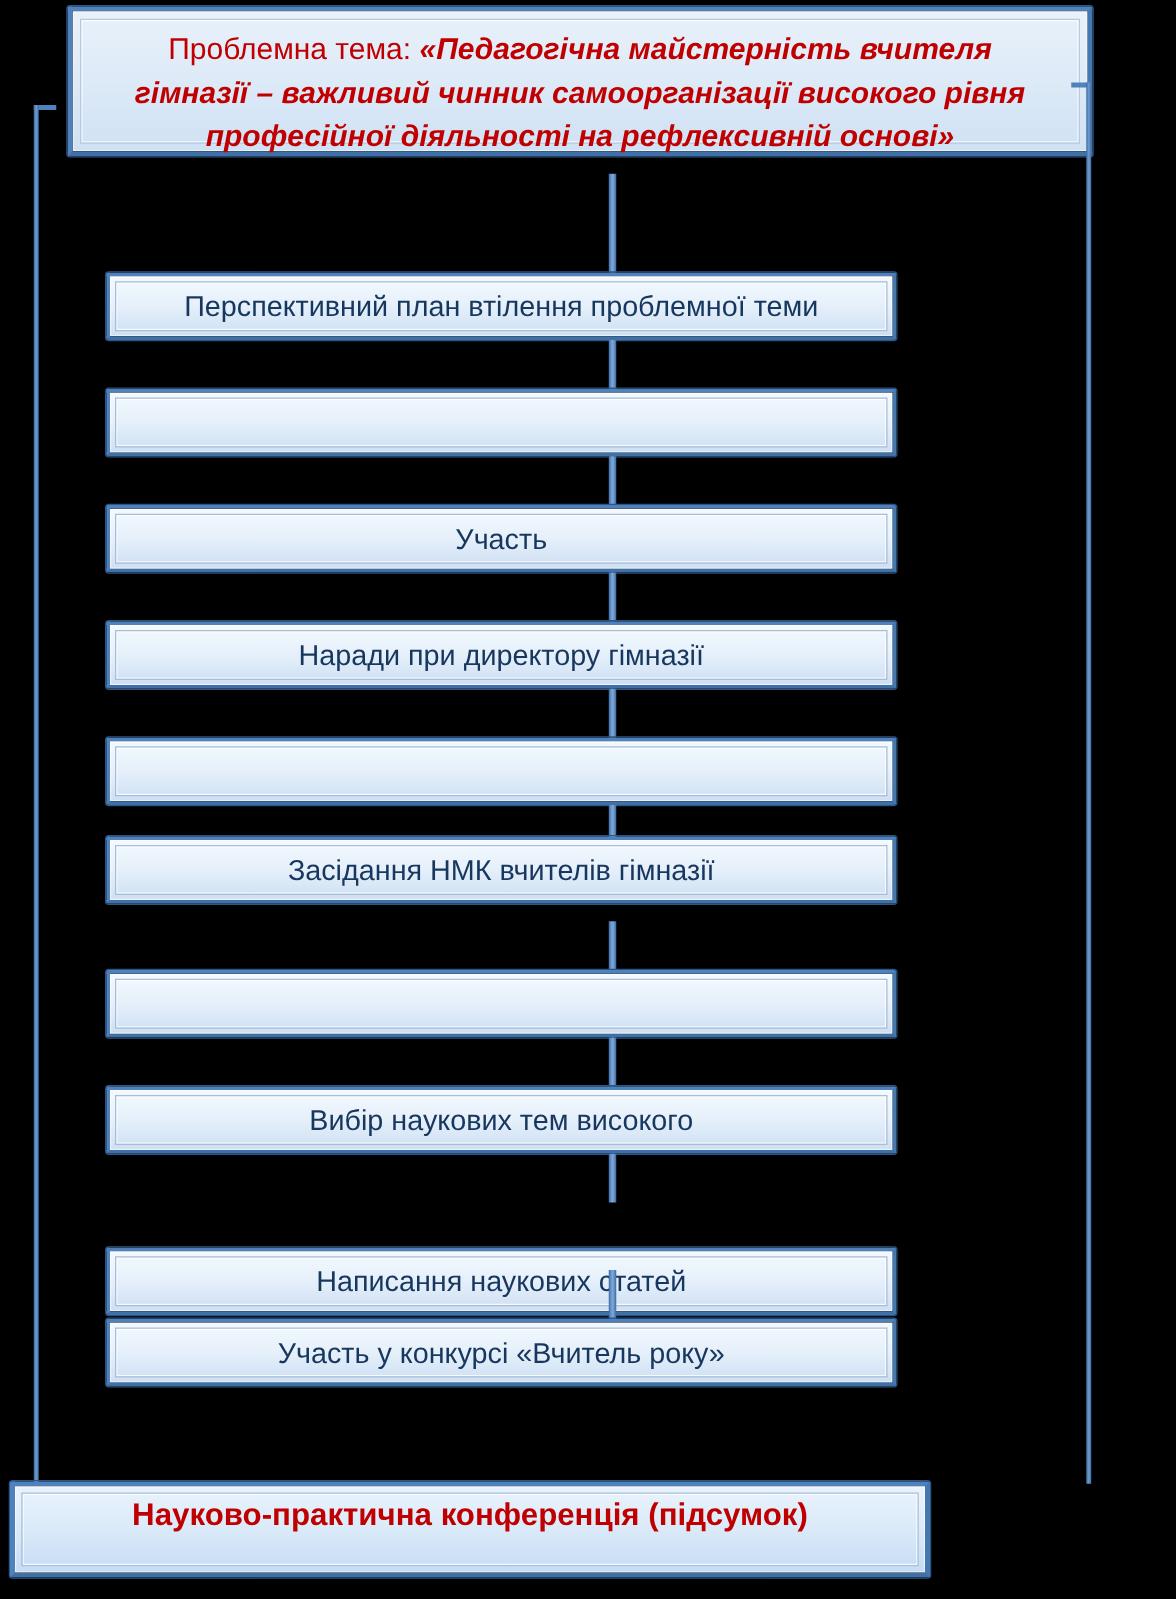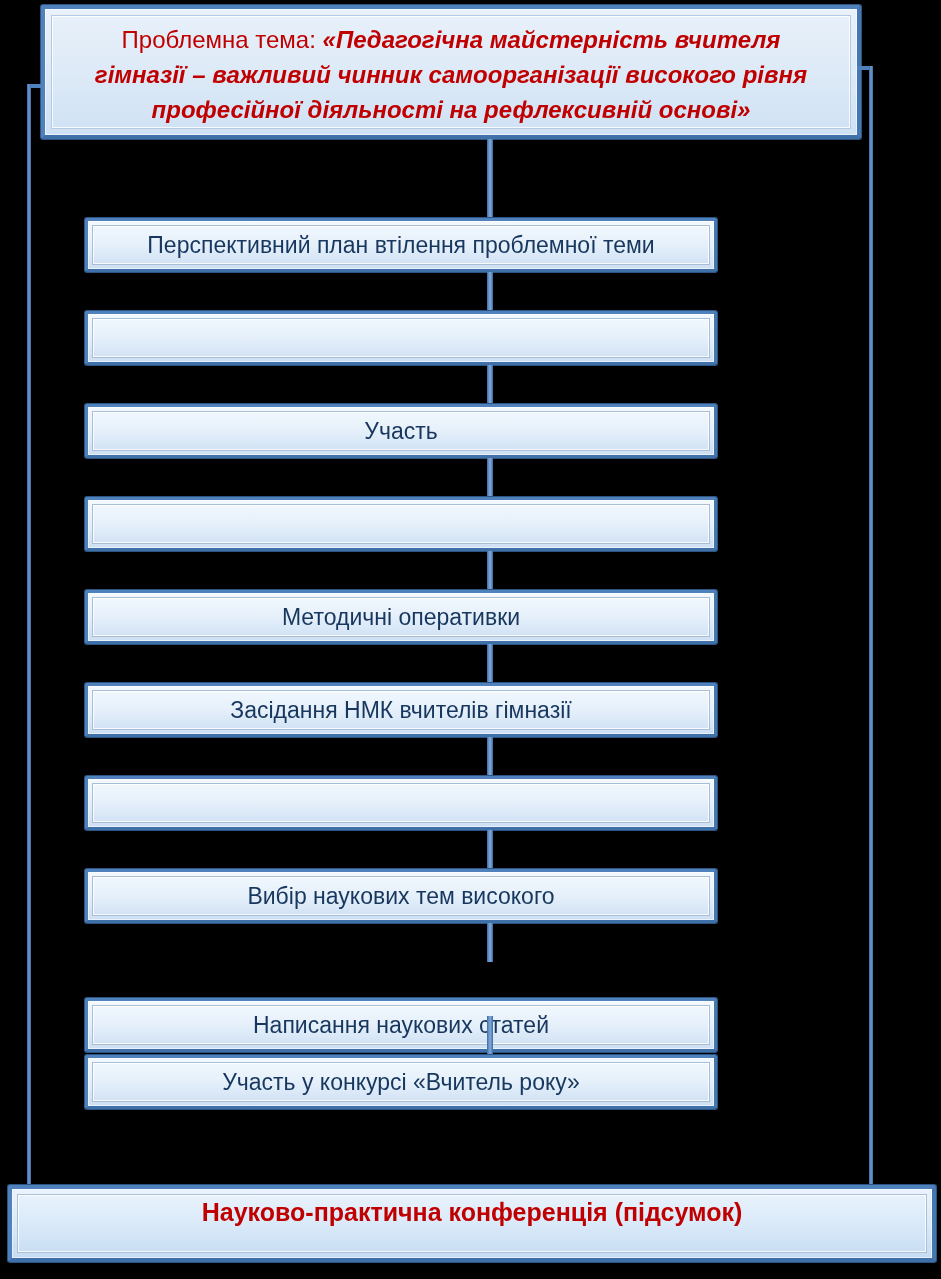--- a/index.html
+++ b/index.html
@@ -30,21 +30,21 @@
     border-radius:2px;
   }
   .inner-frame {
     position:absolute; inset:4px;
     border:1px solid #a7bdd8;
     box-shadow: inset 0 0 0 1px rgba(255,255,255,.8);
     pointer-events:none;
   }
   
   .title-box {
-    left:41px; top:5px; width:820px; height:134px;
+    left:54px; top:5px; width:820px; height:120px;
     border-width:4px;
     background: linear-gradient(180deg, #e9f1fa 0%, #ddeaf7 50%, #cfe1f4 100%);
     text-align:center;
     padding:13px 30px 0;
   }
   .title-box .inner-frame { inset:6px; border-color:#b5c9e2; }
   .title-text {
     position:relative;
     font-size:24px; line-height:35px;
     color:var(--title_red);
@@ -70,21 +70,21 @@
     position:absolute; width:4px;
     background: linear-gradient(90deg, #3c6aa0 0%, #6f9bd0 50%, #3c6aa0 100%);
   }
   .jog { position:absolute; height:4px; background:#4f81bd; }
   #left-rail  { left:27px;  top:84px; height:1103px; }
   #left-jog   { left:27px;  top:84px; width:18px; }
   #right-rail { left:869px; top:66px; height:1121px; }
   #right-jog  { left:857px; top:66px; width:16px; }
   
   .footer-box {
-    left:8px; top:1185px; width:928px; height:77px;
+    left:8px; top:1185px; width:736px; height:77px;
     border-width:4px;
     background: linear-gradient(180deg, #eaf3fc 0%, #dcebf9 45%, #c6dcf3 100%);
     display:flex; align-items:center; justify-content:center;
     padding-bottom:22px;
   }
   .footer-box .inner-frame { inset:5px; border-color:#aac0da; }
   .footer-label {
     position:relative;
     font-size:25px; font-weight:bold;
     color:var(--title_red);
@@ -117,28 +117,28 @@
         <div class="inner-frame"></div>
       </div>
       <div class="connector-v" style="top: 365px; height: 39px;"></div>
       <div class="box3d step-box" style="top: 404px;">
         <div class="inner-frame"></div>
         <div class="step-label">Участь</div>
       </div>
       <div class="connector-v" style="top: 458px; height: 39px;"></div>
       <div class="box3d step-box" style="top: 497px;">
         <div class="inner-frame"></div>
+        <div class="step-label">Наради при директору гімназії</div>
       </div>
       <div class="connector-v" style="top: 551px; height: 39px;"></div>
       <div class="box3d step-box" style="top: 590px;">
         <div class="inner-frame"></div>
-        <div class="step-label">Методичні оперативки</div>
       </div>
       <div class="connector-v" style="top: 644px; height: 39px;"></div>
-      <div class="box3d step-box" style="top: 683px;">
+      <div class="box3d step-box" style="top: 669px;">
         <div class="inner-frame"></div>
         <div class="step-label">Засідання НМК вчителів гімназії</div>
       </div>
       <div class="connector-v" style="top: 737px; height: 39px;"></div>
       <div class="box3d step-box" style="top: 776px;">
         <div class="inner-frame"></div>
       </div>
       <div class="connector-v" style="top: 830px; height: 39px;"></div>
       <div class="box3d step-box" style="top: 869px;">
         <div class="inner-frame"></div>

